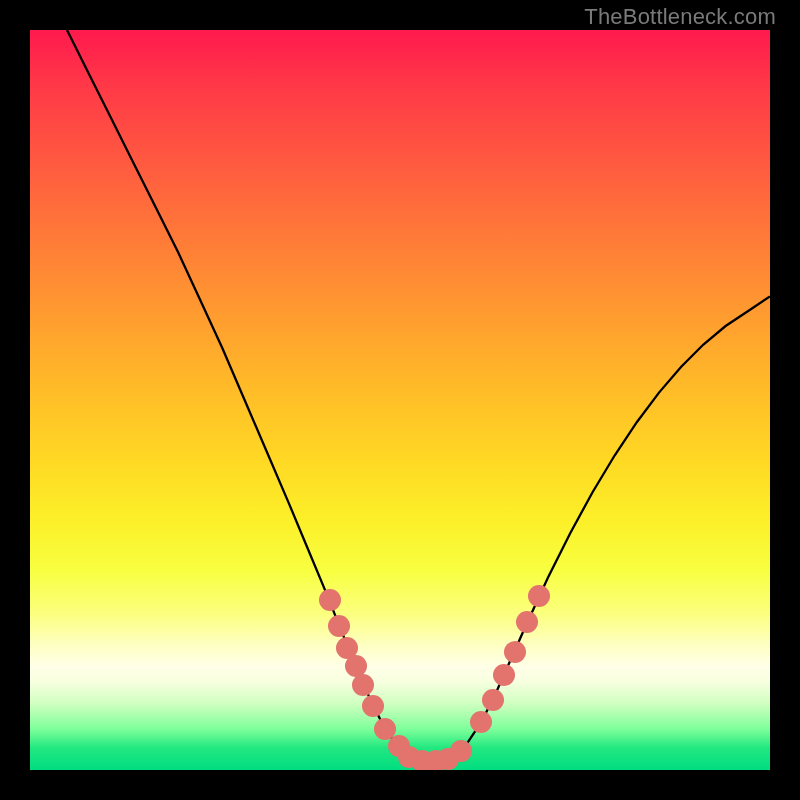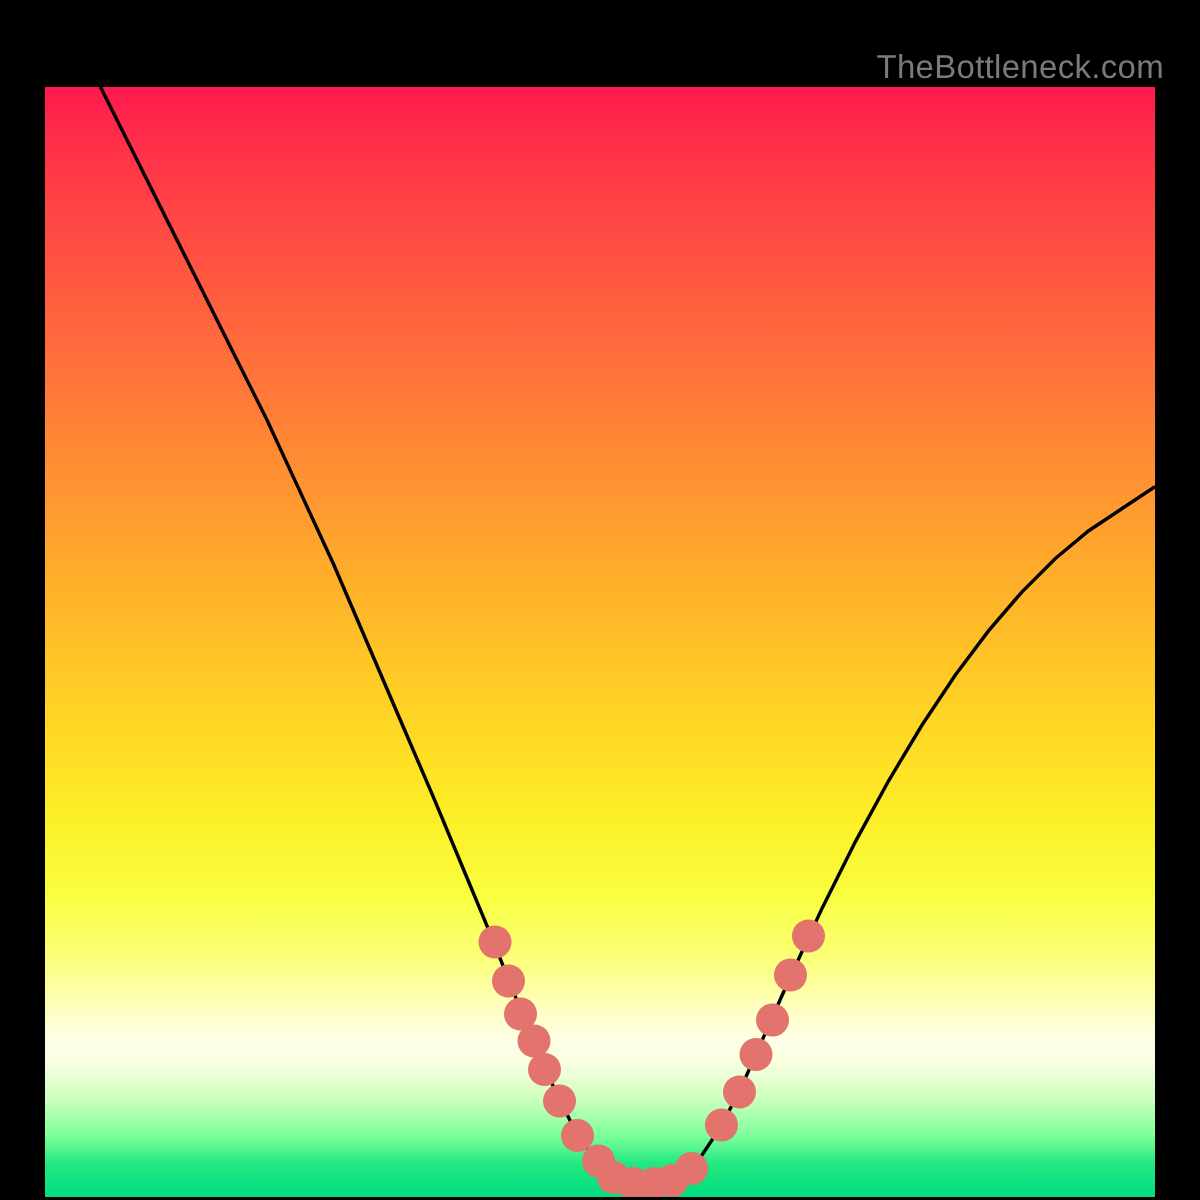--- a/index.html
+++ b/index.html
@@ -9,21 +9,20 @@
     height: 800px;
     overflow: hidden;
     background: #000;
     font-family: Arial, Helvetica, sans-serif;
   }
   .frame {
     position: relative;
     width: 800px;
     height: 660px;
     background: #000;
-    margin-top: 28px;
   }
   .plot-area {
     position: absolute;
     left: 30px;
     top: 30px;
     width: 740px;
     height: 740px;
     overflow: hidden;
   }
   .gradient {

